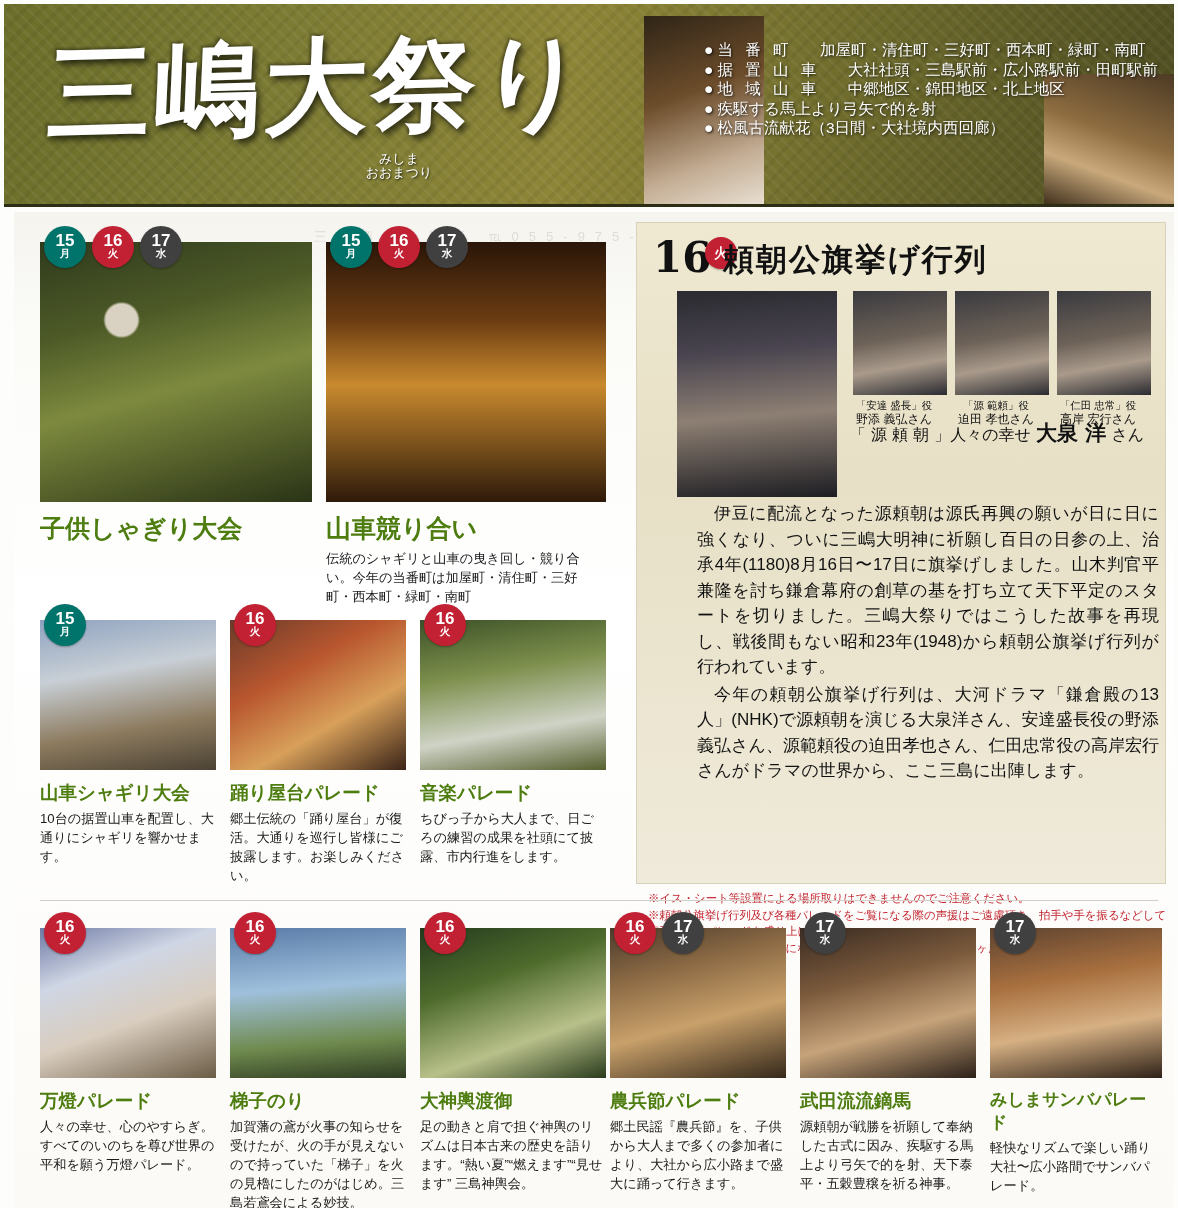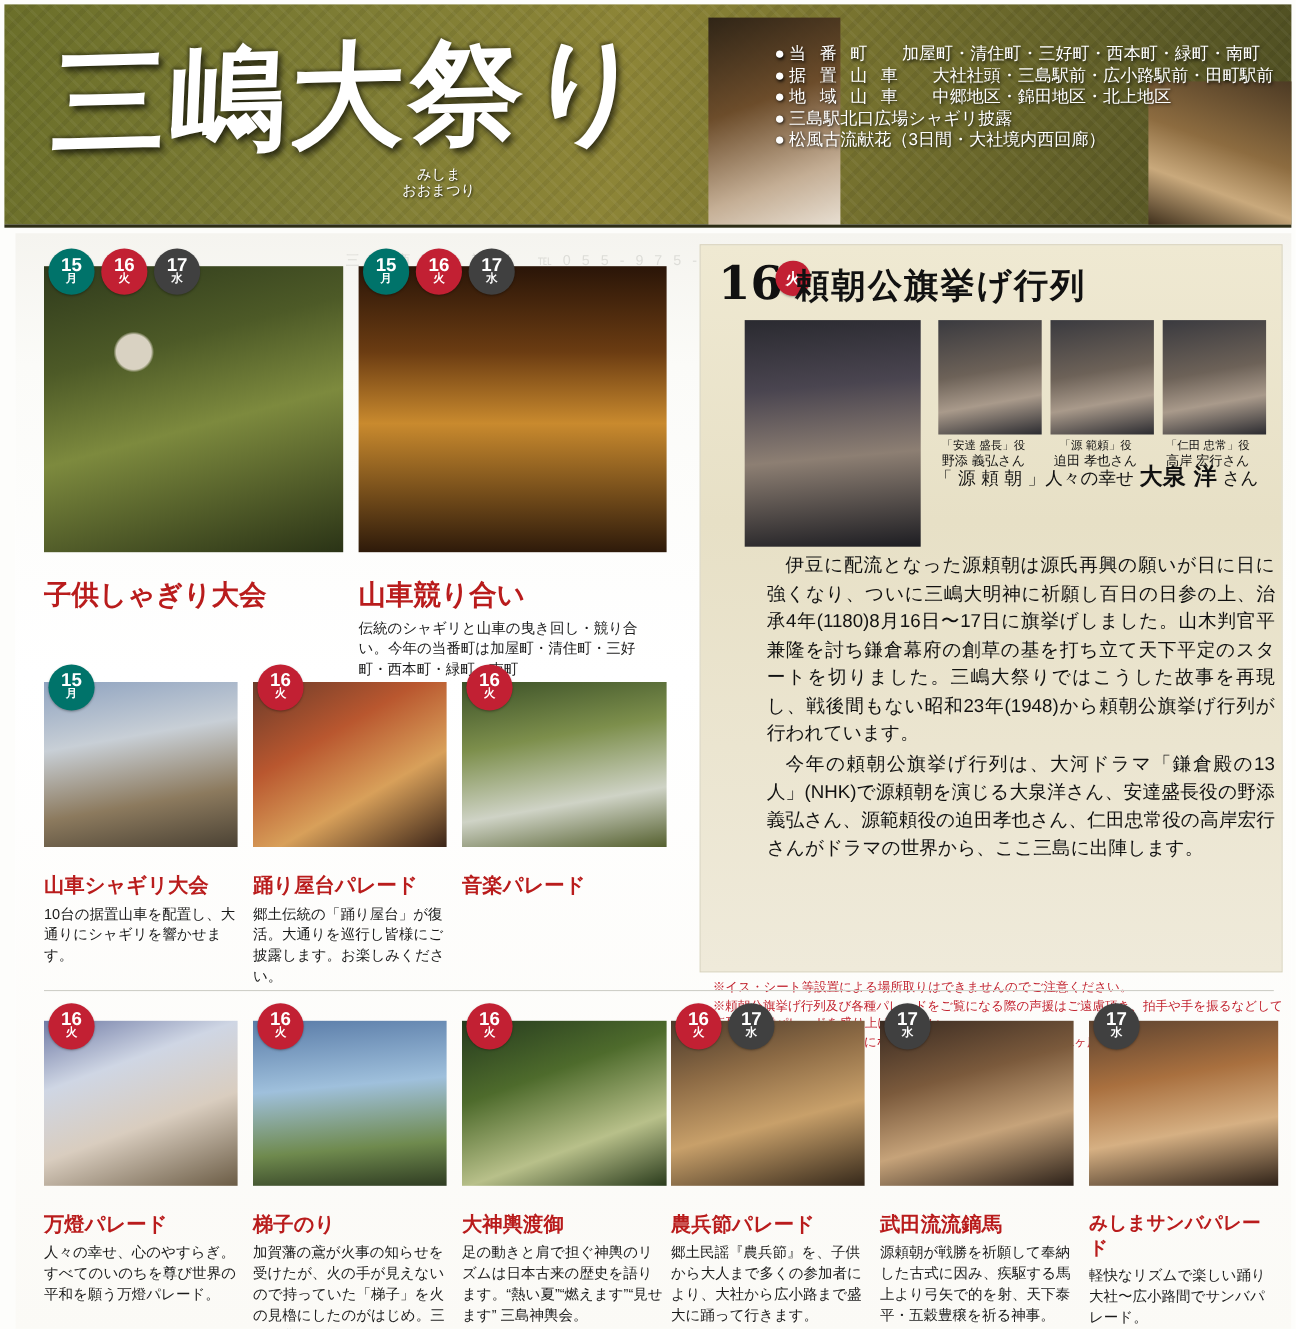--- a/index.html
+++ b/index.html
@@ -47,21 +47,21 @@
      box-shadow:0 1px 2px rgba(0,0,0,.3);}
   .badge .d{font-size:17px;font-weight:bold;}
   .badge .w{font-size:10.5px;font-weight:bold;}
   .b-green{background:#00736a;}
   .b-red{background:#c22033;}
   .b-orange{background:#404040;}
 
   
   .card{position:absolute;}
   .photo{width:100%;background:#666;overflow:hidden;position:relative;}
-  .ctitle{font-family:"DejaVu Serif",serif;font-weight:bold;color:#b91c1c;margin-top:22px;}
+  .ctitle{font-family:"DejaVu Serif",serif;font-weight:bold;color:#4d7c0f;margin-top:10px;}
   .cbody{color:#1a1a1a;font-size:13.2px;line-height:19px;margin-top:4px;}
 
   
   .p1{background:
      radial-gradient(circle at 30% 30%,#d9d2c2 0 6%,transparent 7%),
      linear-gradient(165deg,#2f3a1c,#4d5a27 30%,#7d8a3e 55%,#2a3316 100%);}
   .p2{background:linear-gradient(180deg,#2a1508,#6b3c12 30%,#c98a2e 55%,#2e1a0a 100%);}
   .p3{background:linear-gradient(170deg,#8fa3c0,#c8cfd6 35%,#8c7a5e 70%,#4b4234);}
   .p4{background:linear-gradient(150deg,#6b3b2a,#b9572f 35%,#d8a05a 65%,#3a2418);}
   .p5{background:linear-gradient(170deg,#3c5128,#7d8f4c 35%,#cfd3c6 70%,#55602f);}
@@ -109,21 +109,21 @@
     <div class="hdr-photo-b"></div>
     <div class="h-title">三嶋大祭り</div>
     <div class="h-ruby">
       <div>みしま</div>
       <div>おおまつり</div>
     </div>
     <div class="h-list">
       <div><span class="bul">●</span><span class="lbl">当 番 町</span><span class="sep">　</span><span>加屋町・清住町・三好町・西本町・緑町・南町</span></div>
       <div><span class="bul">●</span><span class="lbl">据 置 山 車</span><span class="sep">　</span><span>大社社頭・三島駅前・広小路駅前・田町駅前</span></div>
       <div><span class="bul">●</span><span class="lbl">地 域 山 車</span><span class="sep">　</span><span>中郷地区・錦田地区・北上地区</span></div>
-      <div><span class="bul">●</span><span>三島駅北口広場シャギリ披露</span></div>
+      <div><span class="bul">●</span><span>疾駆する馬上より弓矢で的を射</span></div>
       <div><span class="bul">●</span><span>松風古流献花（3日間・大社境内西回廊）</span></div>
     </div>
   </div>
 
   <div class="body-wrap">
     <div class="paper-noise"></div>
 
     <div class="ghost" style="left:300px;top:16px;letter-spacing:10px;">三島商工会議所 ℡055-975-4441</div>
     <div class="ghost" style="left:600px;top:176px;">　</div>
 
@@ -192,20 +192,21 @@
 
     <div class="card" style="left:406px;top:392px;width:186px;">
       <div class="badges" style="position:absolute;left:4px;top:0;z-index:3;">
         <div class="badge b-red">
             <span class="d">16</span>
             <span class="w">火</span>
           </div>
       </div>
       <div class="photo p5" style="height:150px;margin-top:16px;"></div>
       <div class="ctitle" style="font-size:18.5px;">音楽パレード</div>
+      <div class="cbody">ちびっ子から大人まで、日ごろの練習の成果を社頭にて披露、市内行進をします。</div>
     </div>
 
     <div class="feature">
       <div class="big16">16</div>
       <div class="feat-badge" style="left:68px;top:14px;">
         <div class="badge b-red" style="width:32px;height:32px;">
           <span class="w" style="font-size:14px;">火</span>
         </div>
       </div>
       <div class="feature-title">頼朝公旗挙げ行列</div>

